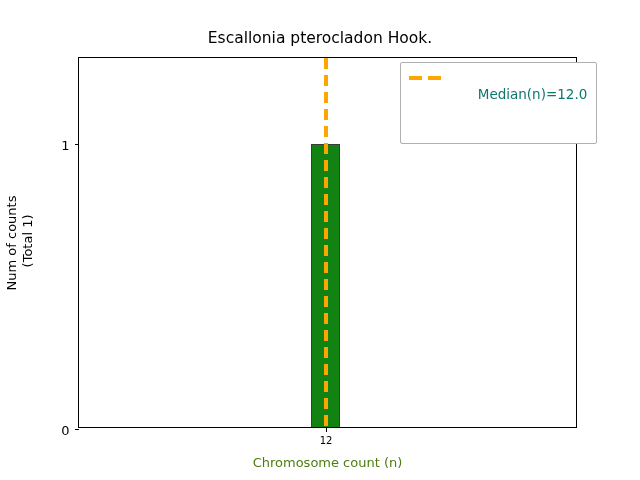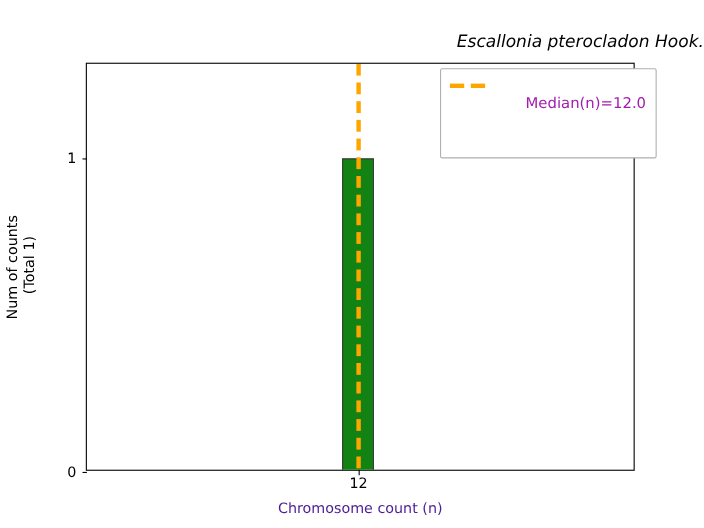--- a/index.html
+++ b/index.html
@@ -21,26 +21,25 @@
     height: 480px;
     background: #ffffff;
   }
 
   
   #chart-title {
     position: absolute;
     left: 0;
     top: 28px;
     width: 640px;
-    text-align: right;
+    text-align: center;
     font-size: 15.5px;
     line-height: 20px;
     color: #000000;
     white-space: nowrap;
-    font-style: italic;
   }
 
   
   #plot-area {
     position: absolute;
     left: 78px;
     top: 57px;
     width: 499px;
     height: 371px;
     border: 1.3px solid #000000;
@@ -100,35 +99,35 @@
     top: 100%;
     height: 4.5px;
     width: 0;
     border-left: 1.3px solid #000000;
   }
   .xtick-label {
     position: absolute;
     top: 100%;
     margin-top: 7px;
     transform: translateX(-50%);
-    font-size: 13px;
+    font-size: 10px;
     line-height: 14px;
     white-space: nowrap;
     color: #000000;
   }
 
   #xlabel {
     position: absolute;
     left: 78px;
     width: 499px;
     top: 455px;
     text-align: center;
     font-size: 13px;
     line-height: 15px;
-    color: #4c1d95;
+    color: #4d7c0f;
     white-space: nowrap;
   }
 
   #ylabel-wrap {
     position: absolute;
     left: 0px;
     top: 57px;
     width: 40px;
     height: 371px;
   }
@@ -170,21 +169,21 @@
     top: 7px;
     height: 4px;
     background: #ffa500;
   }
   .legend-sample .dash.d1 { left: 0px;  width: 13px; }
   .legend-sample .dash.d2 { left: 19px; width: 13px; }
 
   .legend-text {
     font-size: 13.5px;
     line-height: 17px;
-    color: #a21caf;
+    color: #0f766e;
     white-space: pre;
   }
 </style>
 </head>
 <body>
 
 <div id="figure">
 
   <div id="chart-title">Escallonia pterocladon Hook.</div>
 

